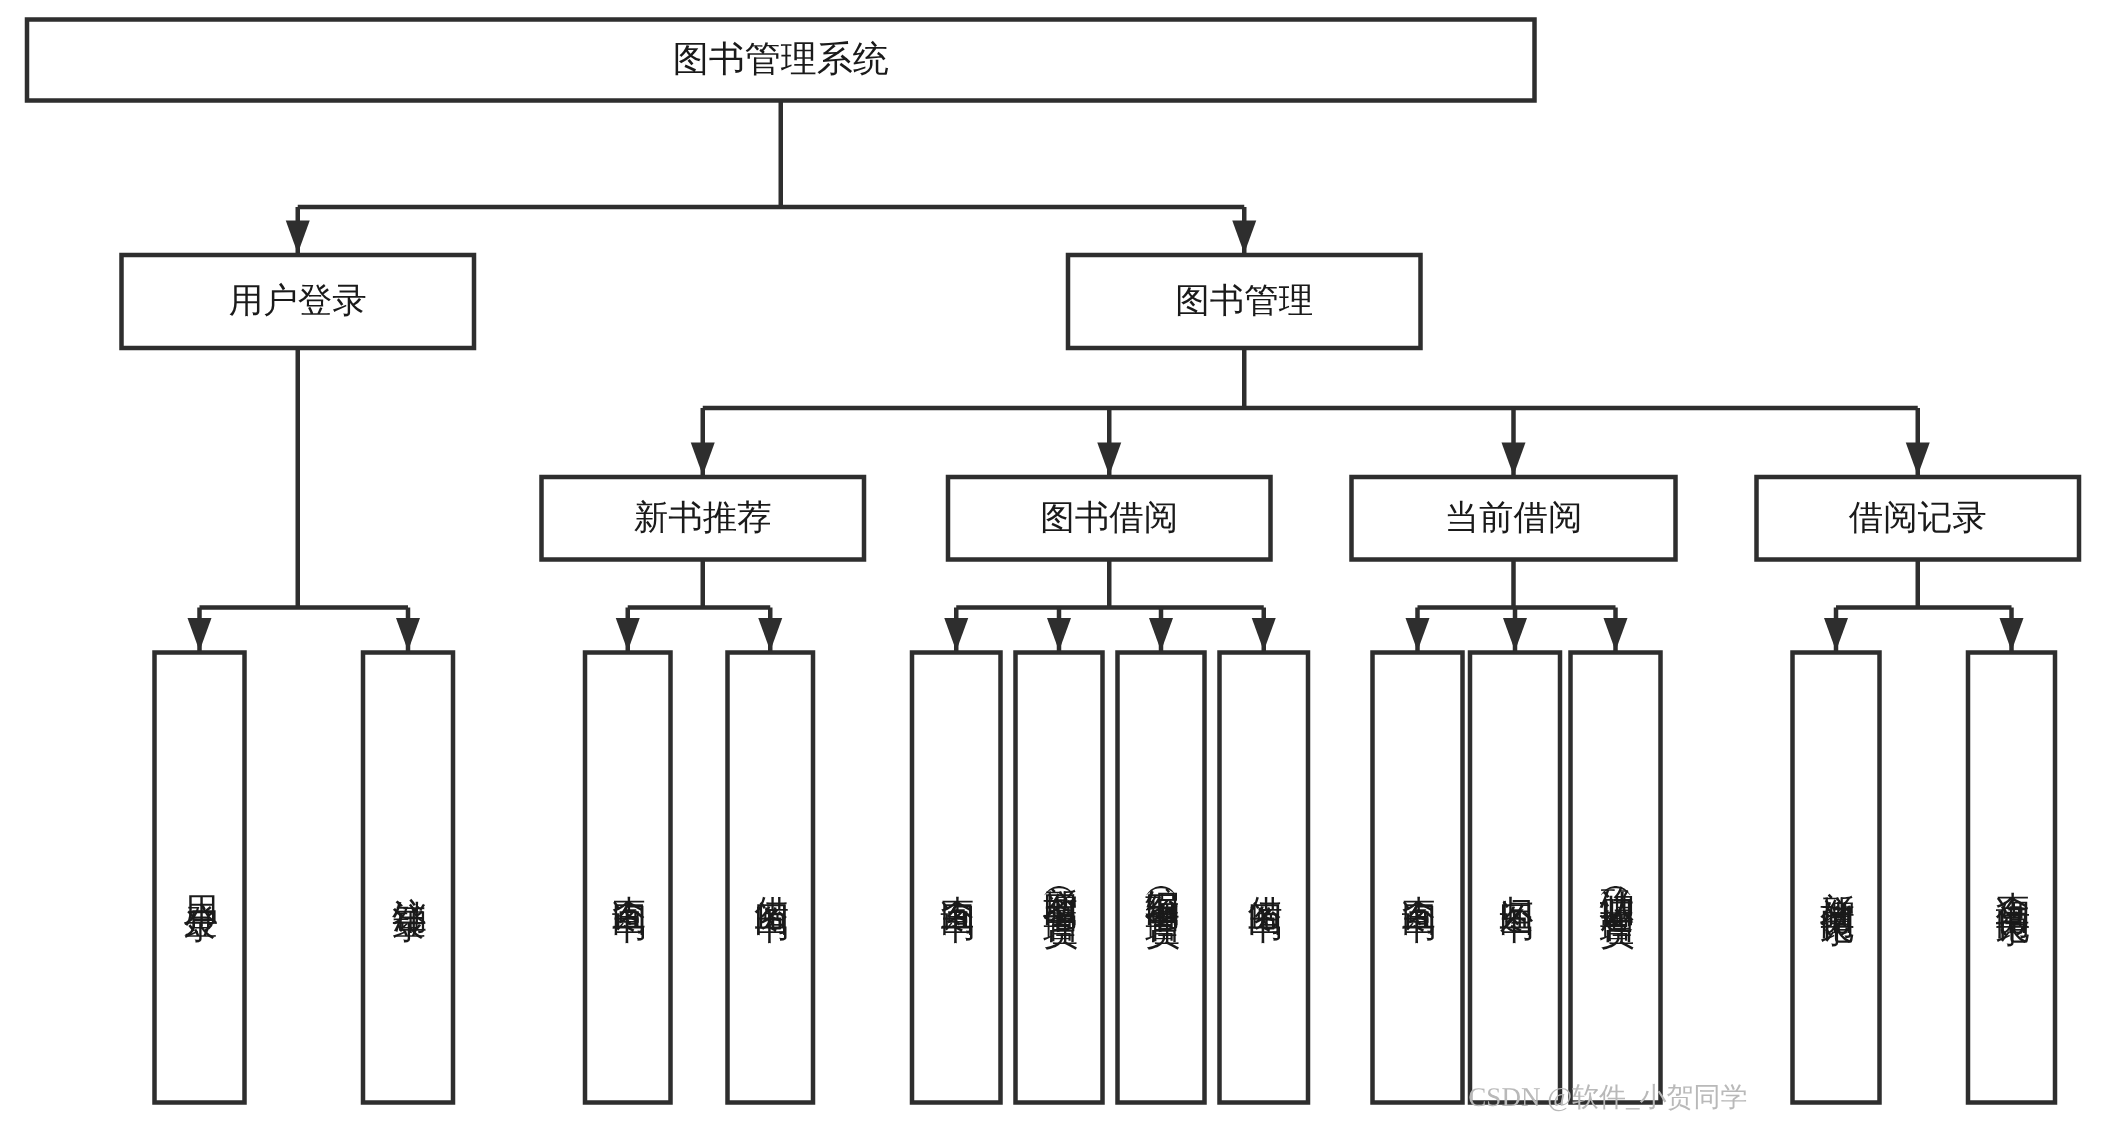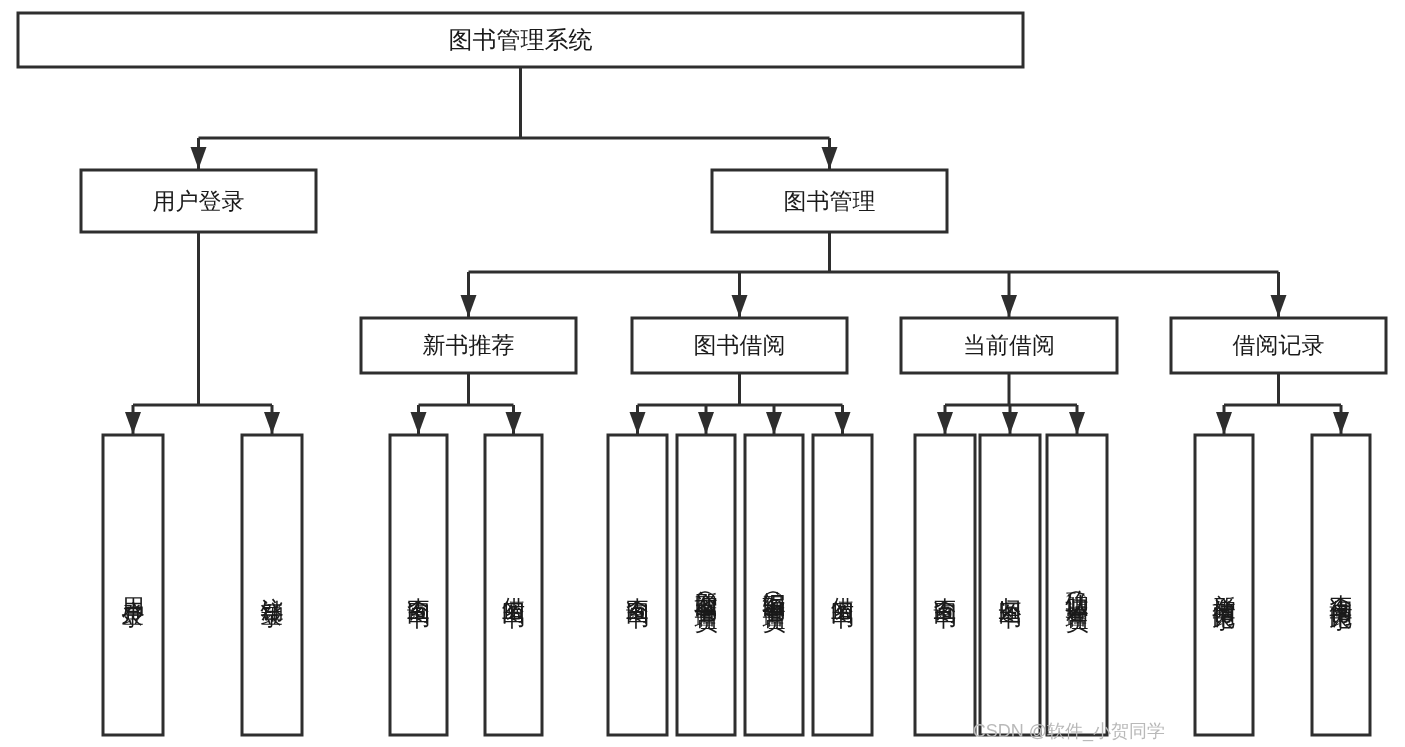--- a/index.html
+++ b/index.html
@@ -6,21 +6,21 @@
   body{width:1405px;height:747px;overflow:hidden;font-family:"Liberation Sans","DejaVu Sans",sans-serif;}
   #diagram-root{position:relative;width:1173px;height:747px;background:#fff;}
   svg#tree-svg{position:absolute;left:0;top:0;width:1405px;height:747px;}
   .node-box{fill:#ffffff;stroke:#2e2e2e;stroke-width:3;}
   .connector{stroke:#2e2e2e;stroke-width:3;fill:none;}
   .arrow-head{fill:#2e2e2e;stroke:none;}
   .node-label{fill:#1a1a1a;font-family:"DejaVu Sans","Liberation Sans",sans-serif;font-size:23px;text-anchor:middle;dominant-baseline:middle;}
   .node-label-root{font-size:24px;}
   .leaf-label-wrap{position:absolute;display:flex;align-items:center;justify-content:center;pointer-events:none;}
   .leaf-label{writing-mode:vertical-rl;text-orientation:upright;font-family:"DejaVu Sans","Liberation Sans",sans-serif;font-size:23px;color:#1a1a1a;letter-spacing:3px;line-height:1;white-space:nowrap;}
-  .watermark{position:absolute;right:8px;bottom:4px;font-family:Liberation Sans, sans-serif;font-size:18px;color:#b9b9b9;white-space:nowrap;}
+  .watermark{position:absolute;right:8px;bottom:4px;font-family:Liberation Serif, serif;font-size:18px;color:#b9b9b9;white-space:nowrap;}
 </style>
 </head>
 <body>
 
 <div id="diagram-root">
 
   <svg id="tree-svg" viewBox="0 0 1405 747">
     <g id="connectors-layer">
         <line x1="520.5" y1="67" x2="520.5" y2="138" class="connector"></line>
         <line x1="198.5" y1="138" x2="829.5" y2="138" class="connector"></line>

